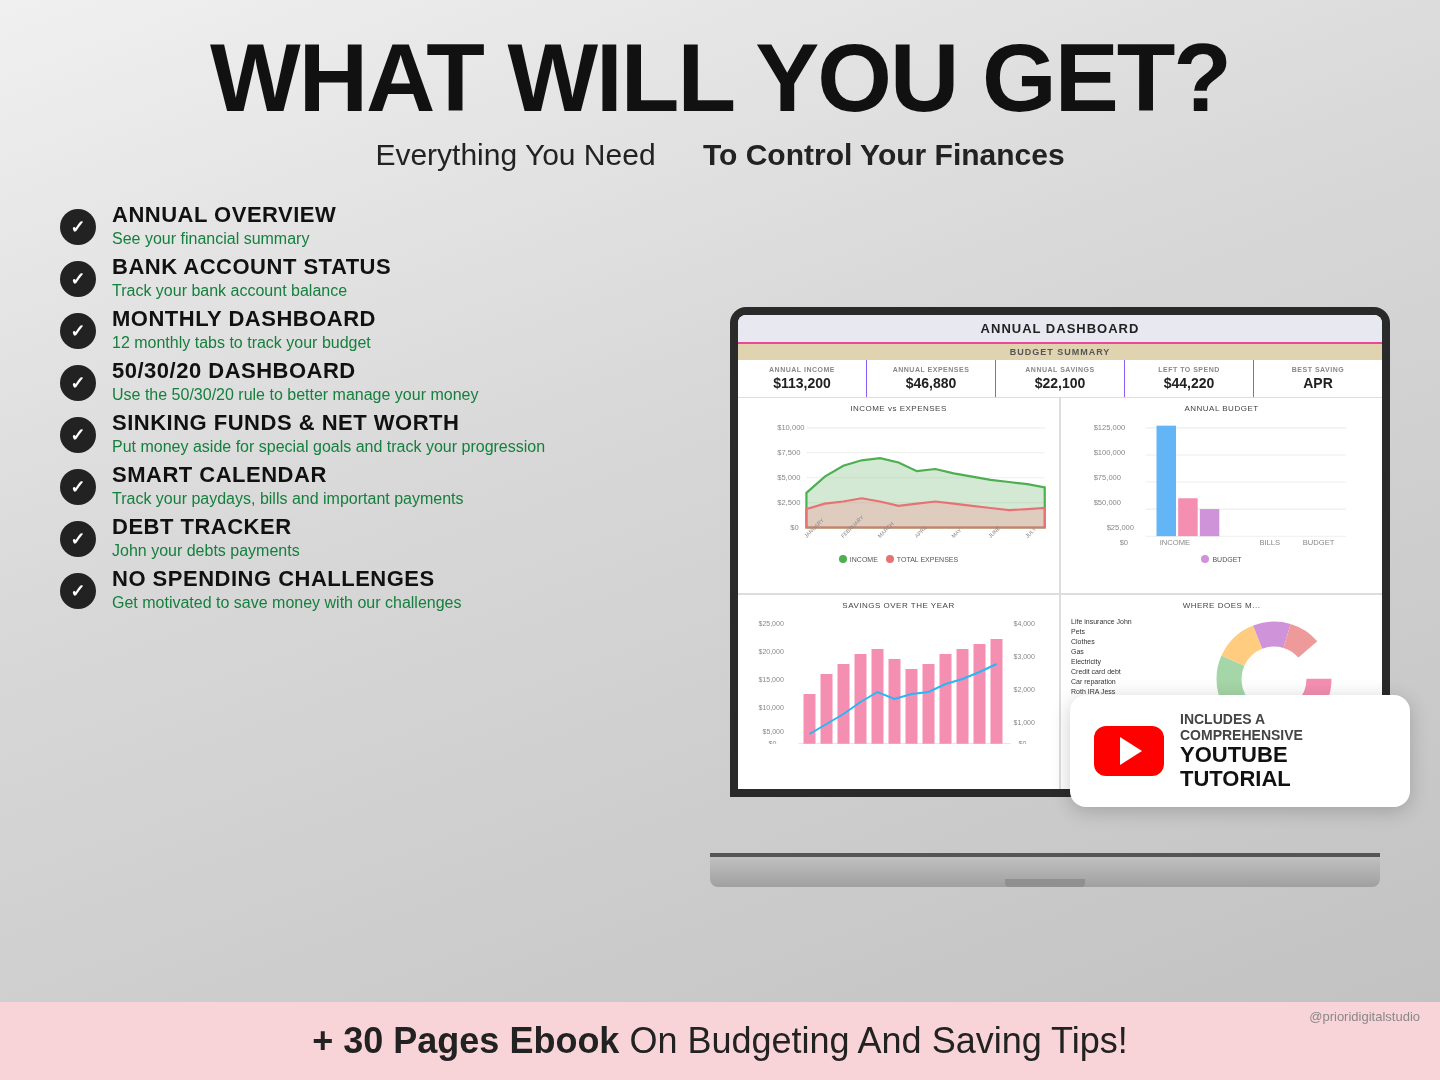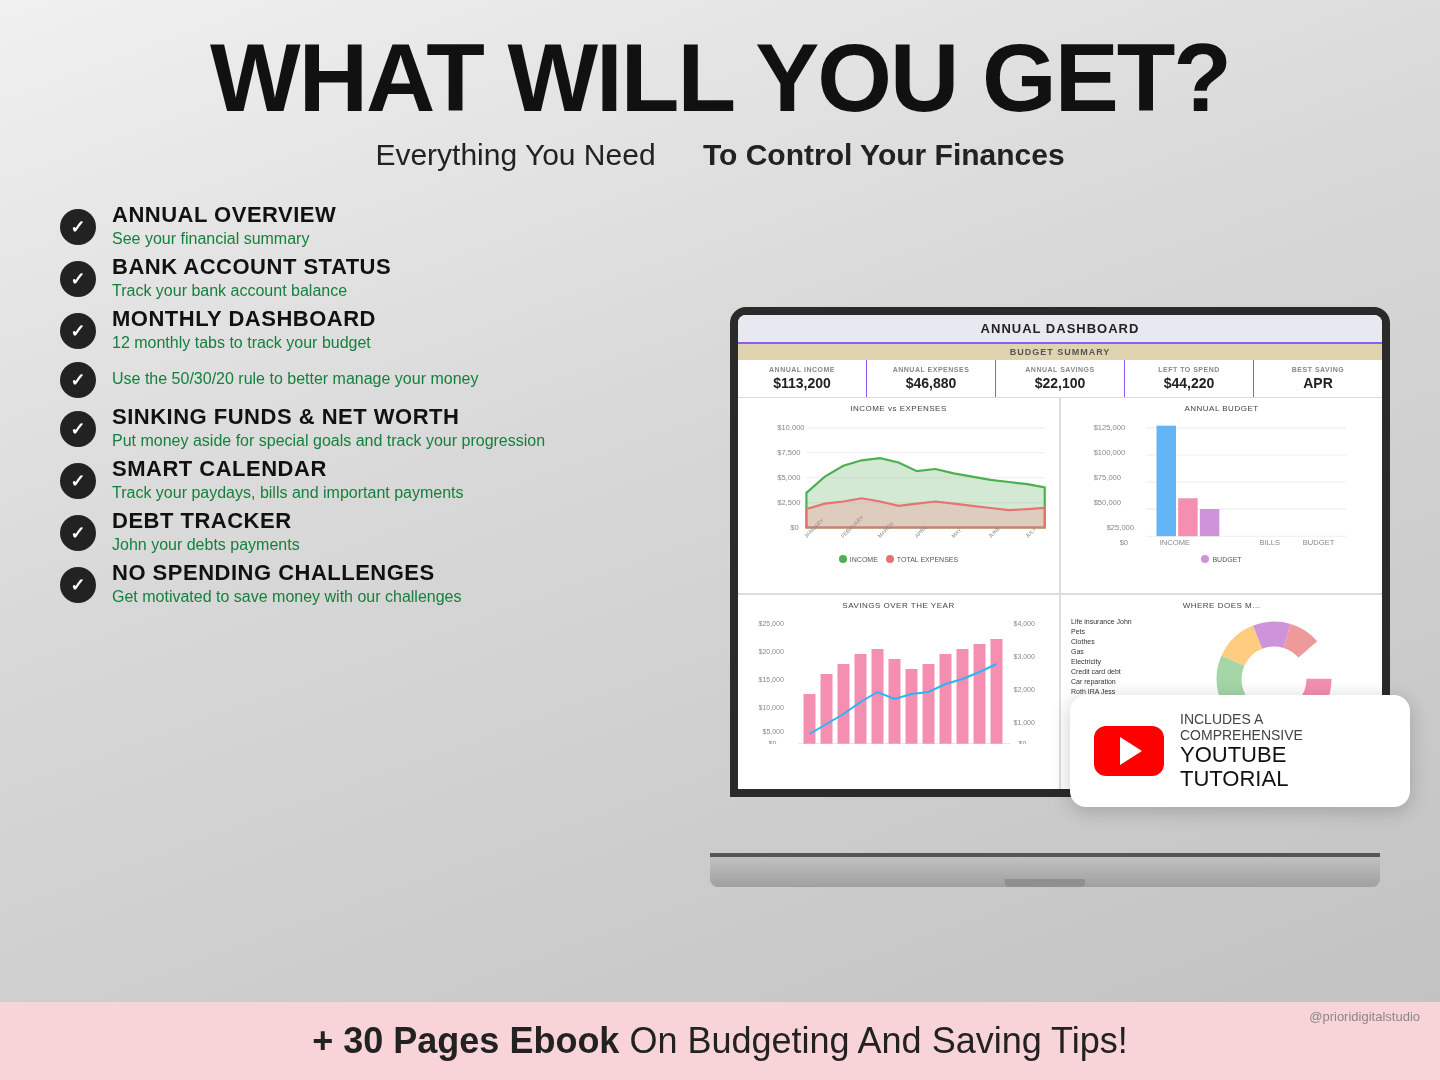--- a/index.html
+++ b/index.html
@@ -147,21 +147,21 @@
     }
 
     .budget-summary-label {
       background: #e0d4b0;
       text-align: center;
       font-size: 9px;
       font-weight: 700;
       letter-spacing: 1px;
       padding: 3px;
       color: #555;
-      border-top: 2px solid #8b5cf6;
+      border-top: 2px solid #ec4899;
     }
 
     .stats-row {
       display: flex;
       background: white;
       border-bottom: 1px solid #ddd;
     }
 
     .stat-box {
       flex: 1;
@@ -284,26 +284,26 @@
       margin-left: 4px;
     }
 
     .yt-text {
       flex: 1;
     }
 
     .yt-text .includes {
       font-size: 14px;
       color: #444;
-      font-weight: 400;
+      font-weight: 700;
     }
 
     .yt-text .tutorial {
       font-size: 22px;
-      font-weight: 400;
+      font-weight: 700;
       color: #111;
       line-height: 1.1;
     }
 
     .bottom-banner {
       background: #f8d4d8;
       text-align: center;
       padding: 18px;
       font-size: 36px;
       color: #222;
@@ -400,20 +400,21 @@
         <div class="feature-item">
       <div class="check-icon"></div>
       <div class="feature-text">
         <h3>MONTHLY DASHBOARD</h3>
         <p>12 monthly tabs to track your budget</p>
       </div>
     </div>
         <div class="feature-item">
       <div class="check-icon"></div>
       <div class="feature-text">
+        <h3>50/30/20 DASHBOARD</h3>
         <p>Use the 50/30/20 rule to better manage your money</p>
       </div>
     </div>
         <div class="feature-item">
       <div class="check-icon"></div>
       <div class="feature-text">
         <h3>SINKING FUNDS &amp; NET WORTH</h3>
         <p>Put money aside for special goals and track your progression</p>
       </div>
     </div>

